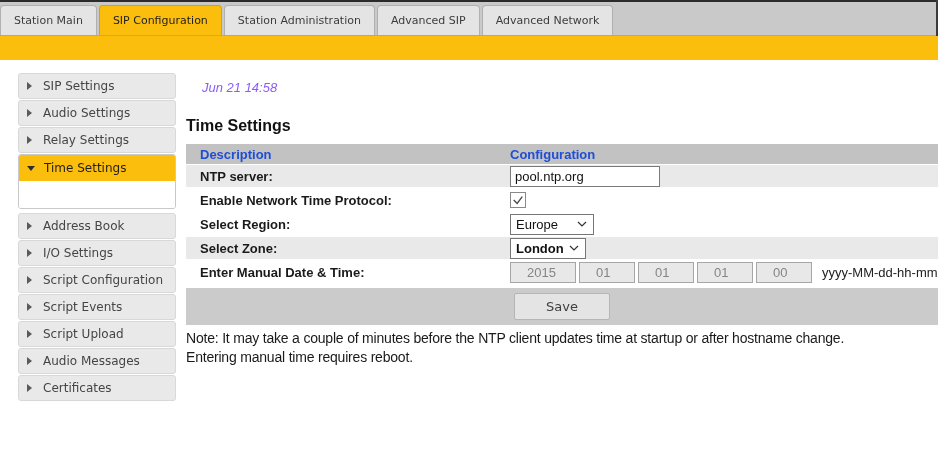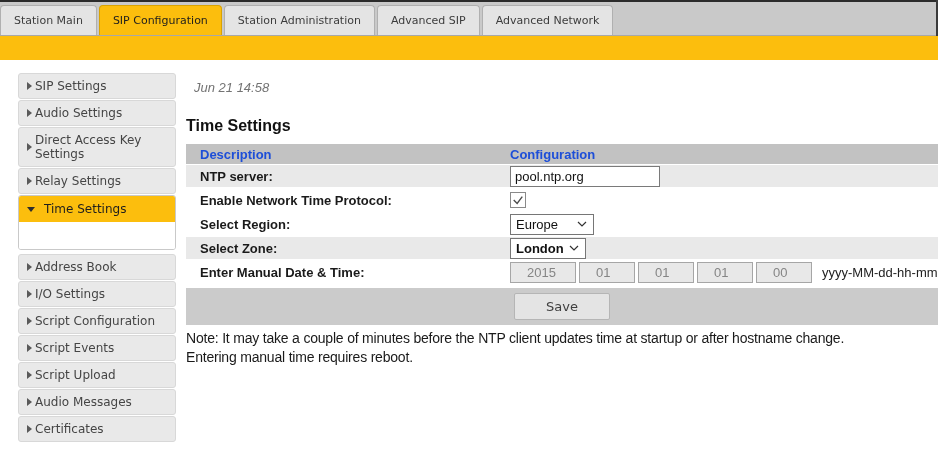--- a/index.html
+++ b/index.html
@@ -25,37 +25,37 @@
     white-space:nowrap;cursor:pointer;
   }
   .tab.active{background:#fcbe0d;border-color:#d9a303;color:#1e1e1e;}
   
   .banner{position:absolute;left:0;top:36px;width:938px;height:24px;background:#fcbe0d;}
   
   .sidebar{position:absolute;left:18px;top:73px;width:158px;}
   .side-item{
     background:#e9e9e9;border:1px solid #d8d8d8;border-radius:3px;
     margin-bottom:1px;min-height:26px;box-sizing:border-box;
-    display:flex;align-items:center;gap:3px;padding:5px 6px 5px 8px;
+    display:flex;align-items:center;gap:11px;padding:5px 6px 5px 8px;
     font-family:"DejaVu Sans",sans-serif;font-size:12px;color:#454545;cursor:pointer;
   }
   .tri-right{width:0;height:0;border-top:4px solid transparent;border-bottom:4px solid transparent;border-left:5px solid #5a5a5a;flex:none;}
   .tri-down{width:0;height:0;border-left:4px solid transparent;border-right:4px solid transparent;border-top:5px solid #2e2e2e;flex:none;}
   .side-active{
     border:1px solid #c9c9c9;border-radius:3px;overflow:hidden;margin-bottom:4px;background:#ffffff;
   }
   .side-active-head{
     background:#fcbe0d;min-height:26px;box-sizing:border-box;
     display:flex;align-items:center;gap:9px;padding:5px 6px 5px 8px;
     font-family:"DejaVu Sans",sans-serif;font-size:12px;color:#1e1e1e;cursor:pointer;
   }
   .side-active-body{height:27px;background:#ffffff;}
   
   .main{position:absolute;left:186px;top:73px;width:752px;}
-  .timestamp{font-style:italic;font-size:13px;color:#737373;margin:7px 0 0 8px;}
+  .timestamp{font-style:italic;font-size:13px;color:#8b5cf6;margin:7px 0 0 16px;}
   .page-title{font-size:16px;font-weight:bold;color:#111;margin:22px 0 9px 0;}
   .cfg-table{width:752px;}
   .t-row{display:flex;align-items:center;box-sizing:border-box;border-bottom:2px solid #ffffff;}
   .t-head{background:#c2c2c2;height:21px;border-bottom:1px solid #ffffff;}
   .t-head .cell-desc,.t-head .cell-cfg{font-weight:bold;font-size:13px;color:#1d4ed8;}
   .cell-desc{width:324px;padding-left:14px;box-sizing:border-box;flex:none;font-size:13px;font-weight:bold;color:#1a1a1a;}
   .cell-cfg{flex:1;display:flex;align-items:center;}
   .row-data{height:24px;}
   .row-striped{background:#e9e9e9;}
   
@@ -112,24 +112,20 @@
   <div class="side-item">
     <span class="tri-right"></span>
     <span>SIP Settings</span>
   </div>
   <div class="side-item">
     <span class="tri-right"></span>
     <span>Audio Settings</span>
   </div>
   <div class="side-item">
     <span class="tri-right"></span>
-    <span>Direct Access Key Settings</span>
-  </div>
-  <div class="side-item">
-    <span class="tri-right"></span>
     <span>Relay Settings</span>
   </div>
   <div class="side-active">
     <div class="side-active-head">
       <span class="tri-down"></span>
       <span>Time Settings</span>
     </div>
     <div class="side-active-body"></div>
   </div>
   <div class="side-item">

